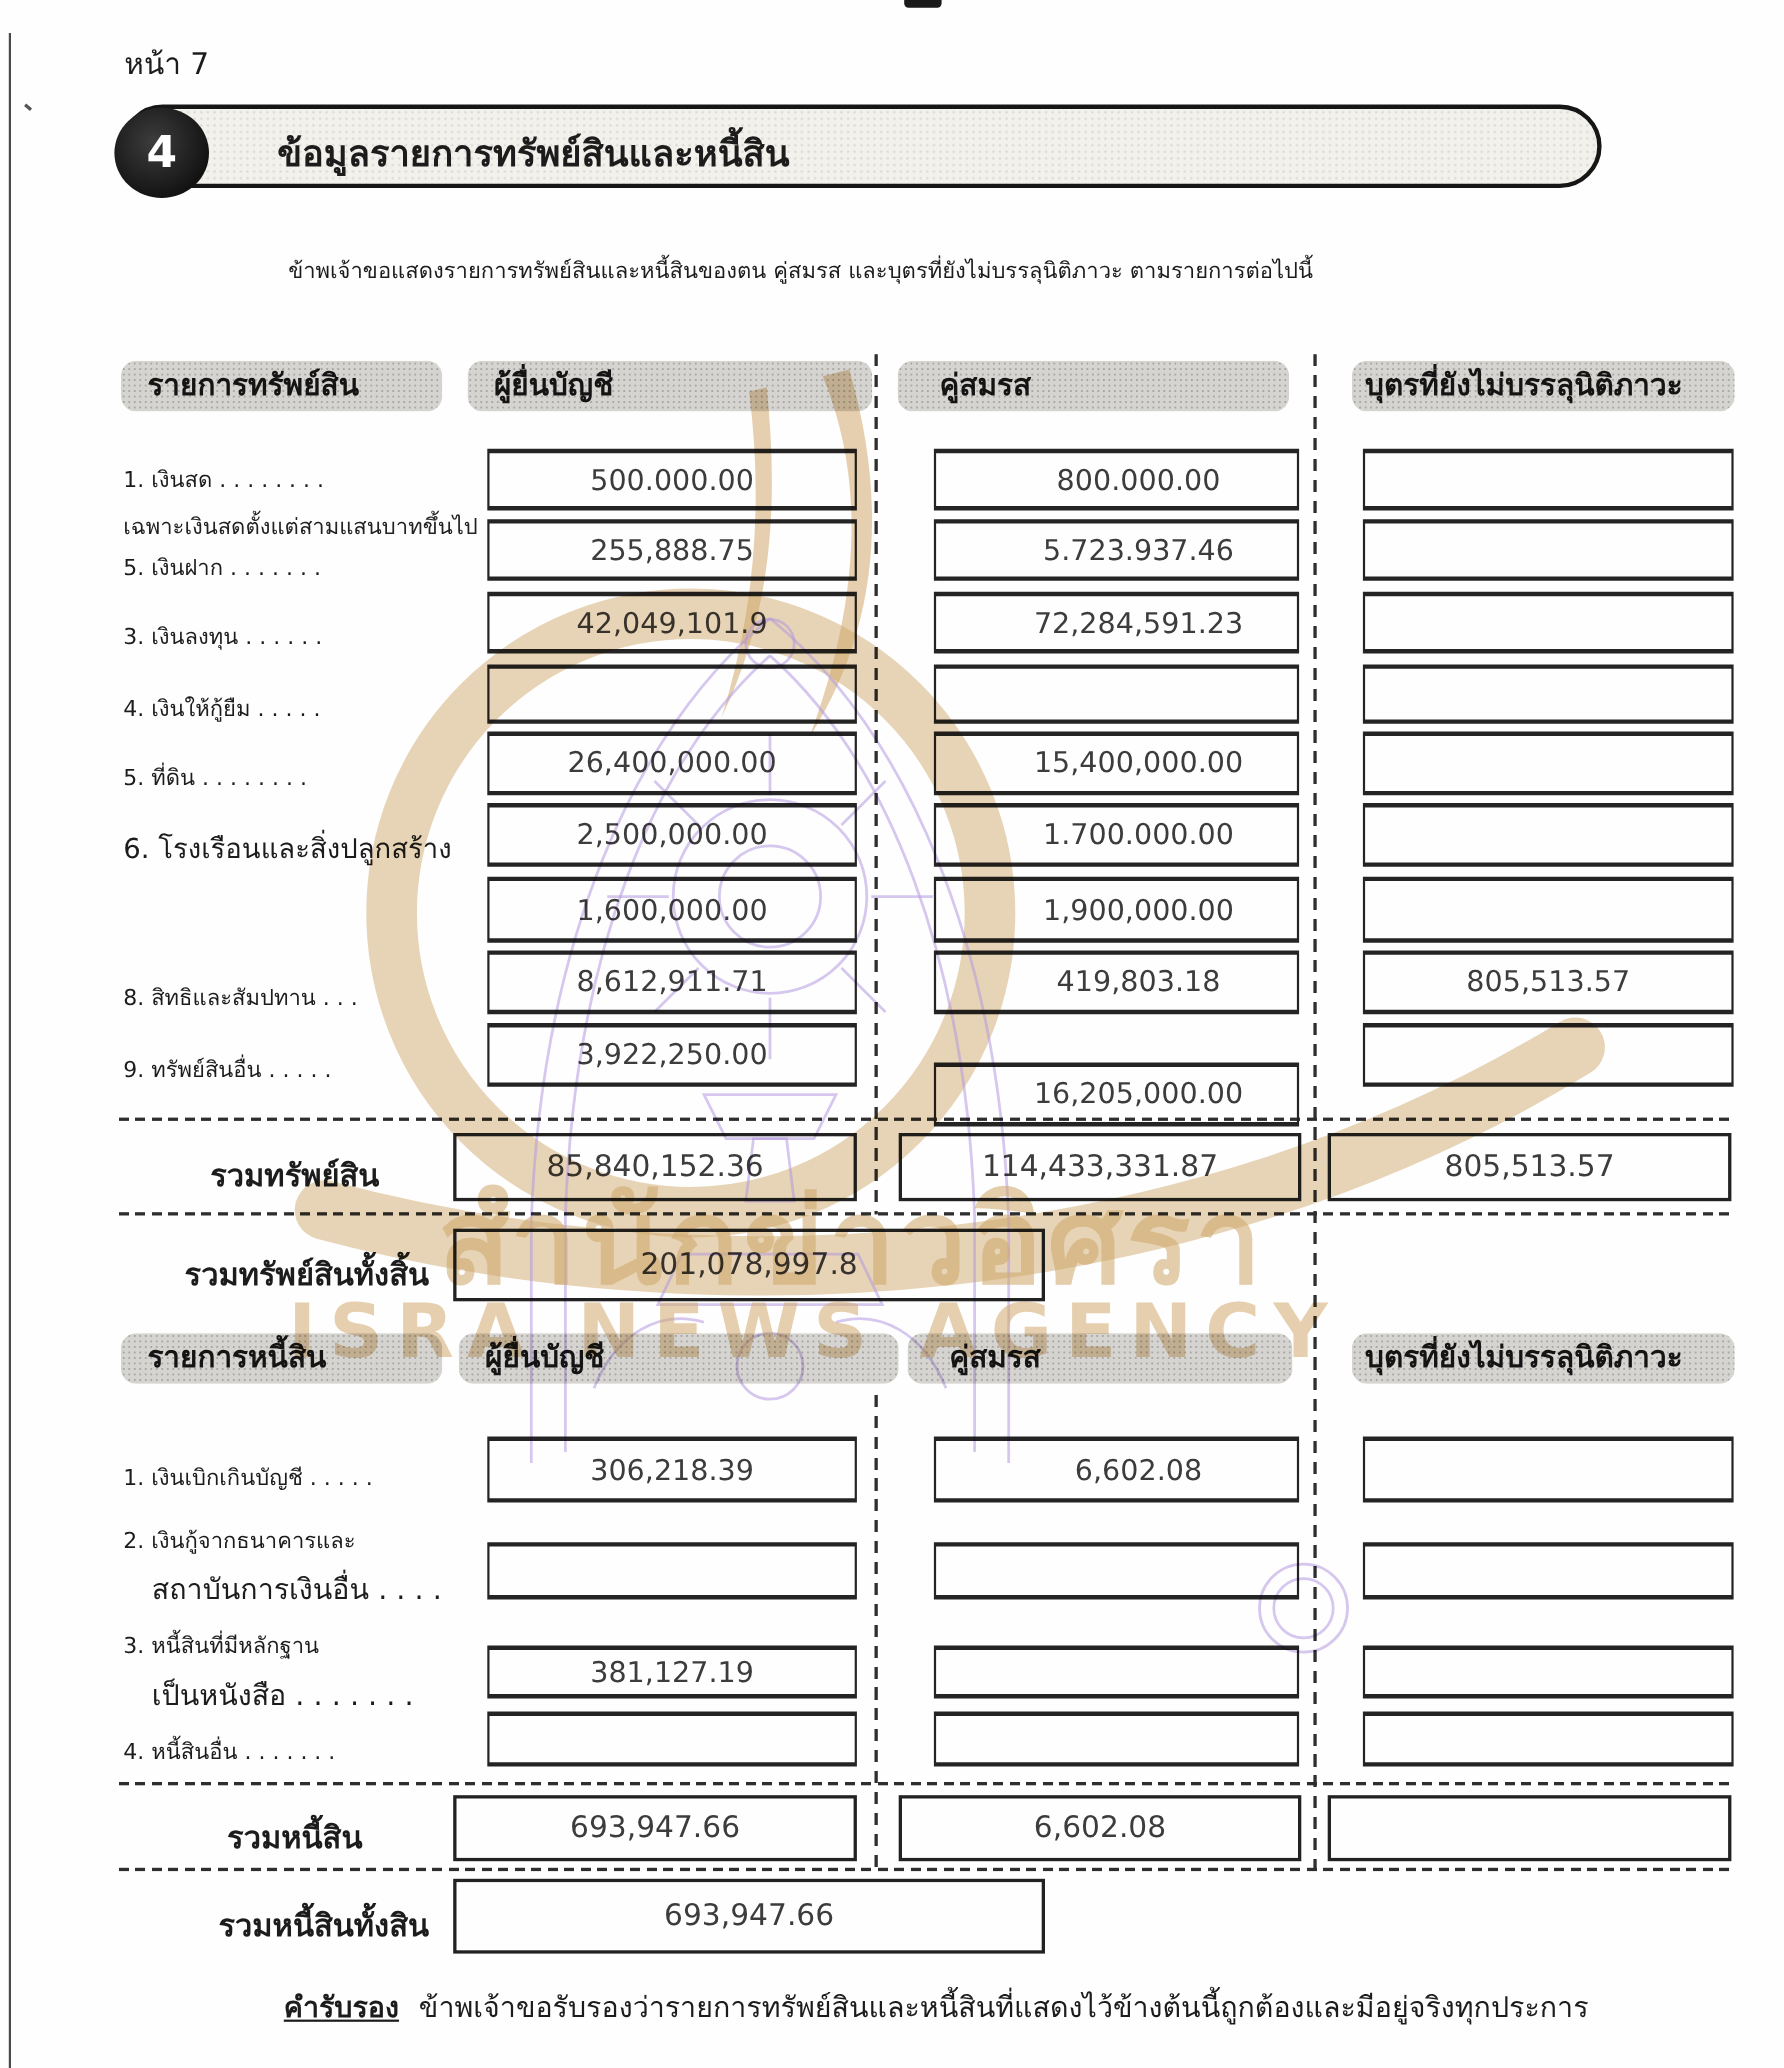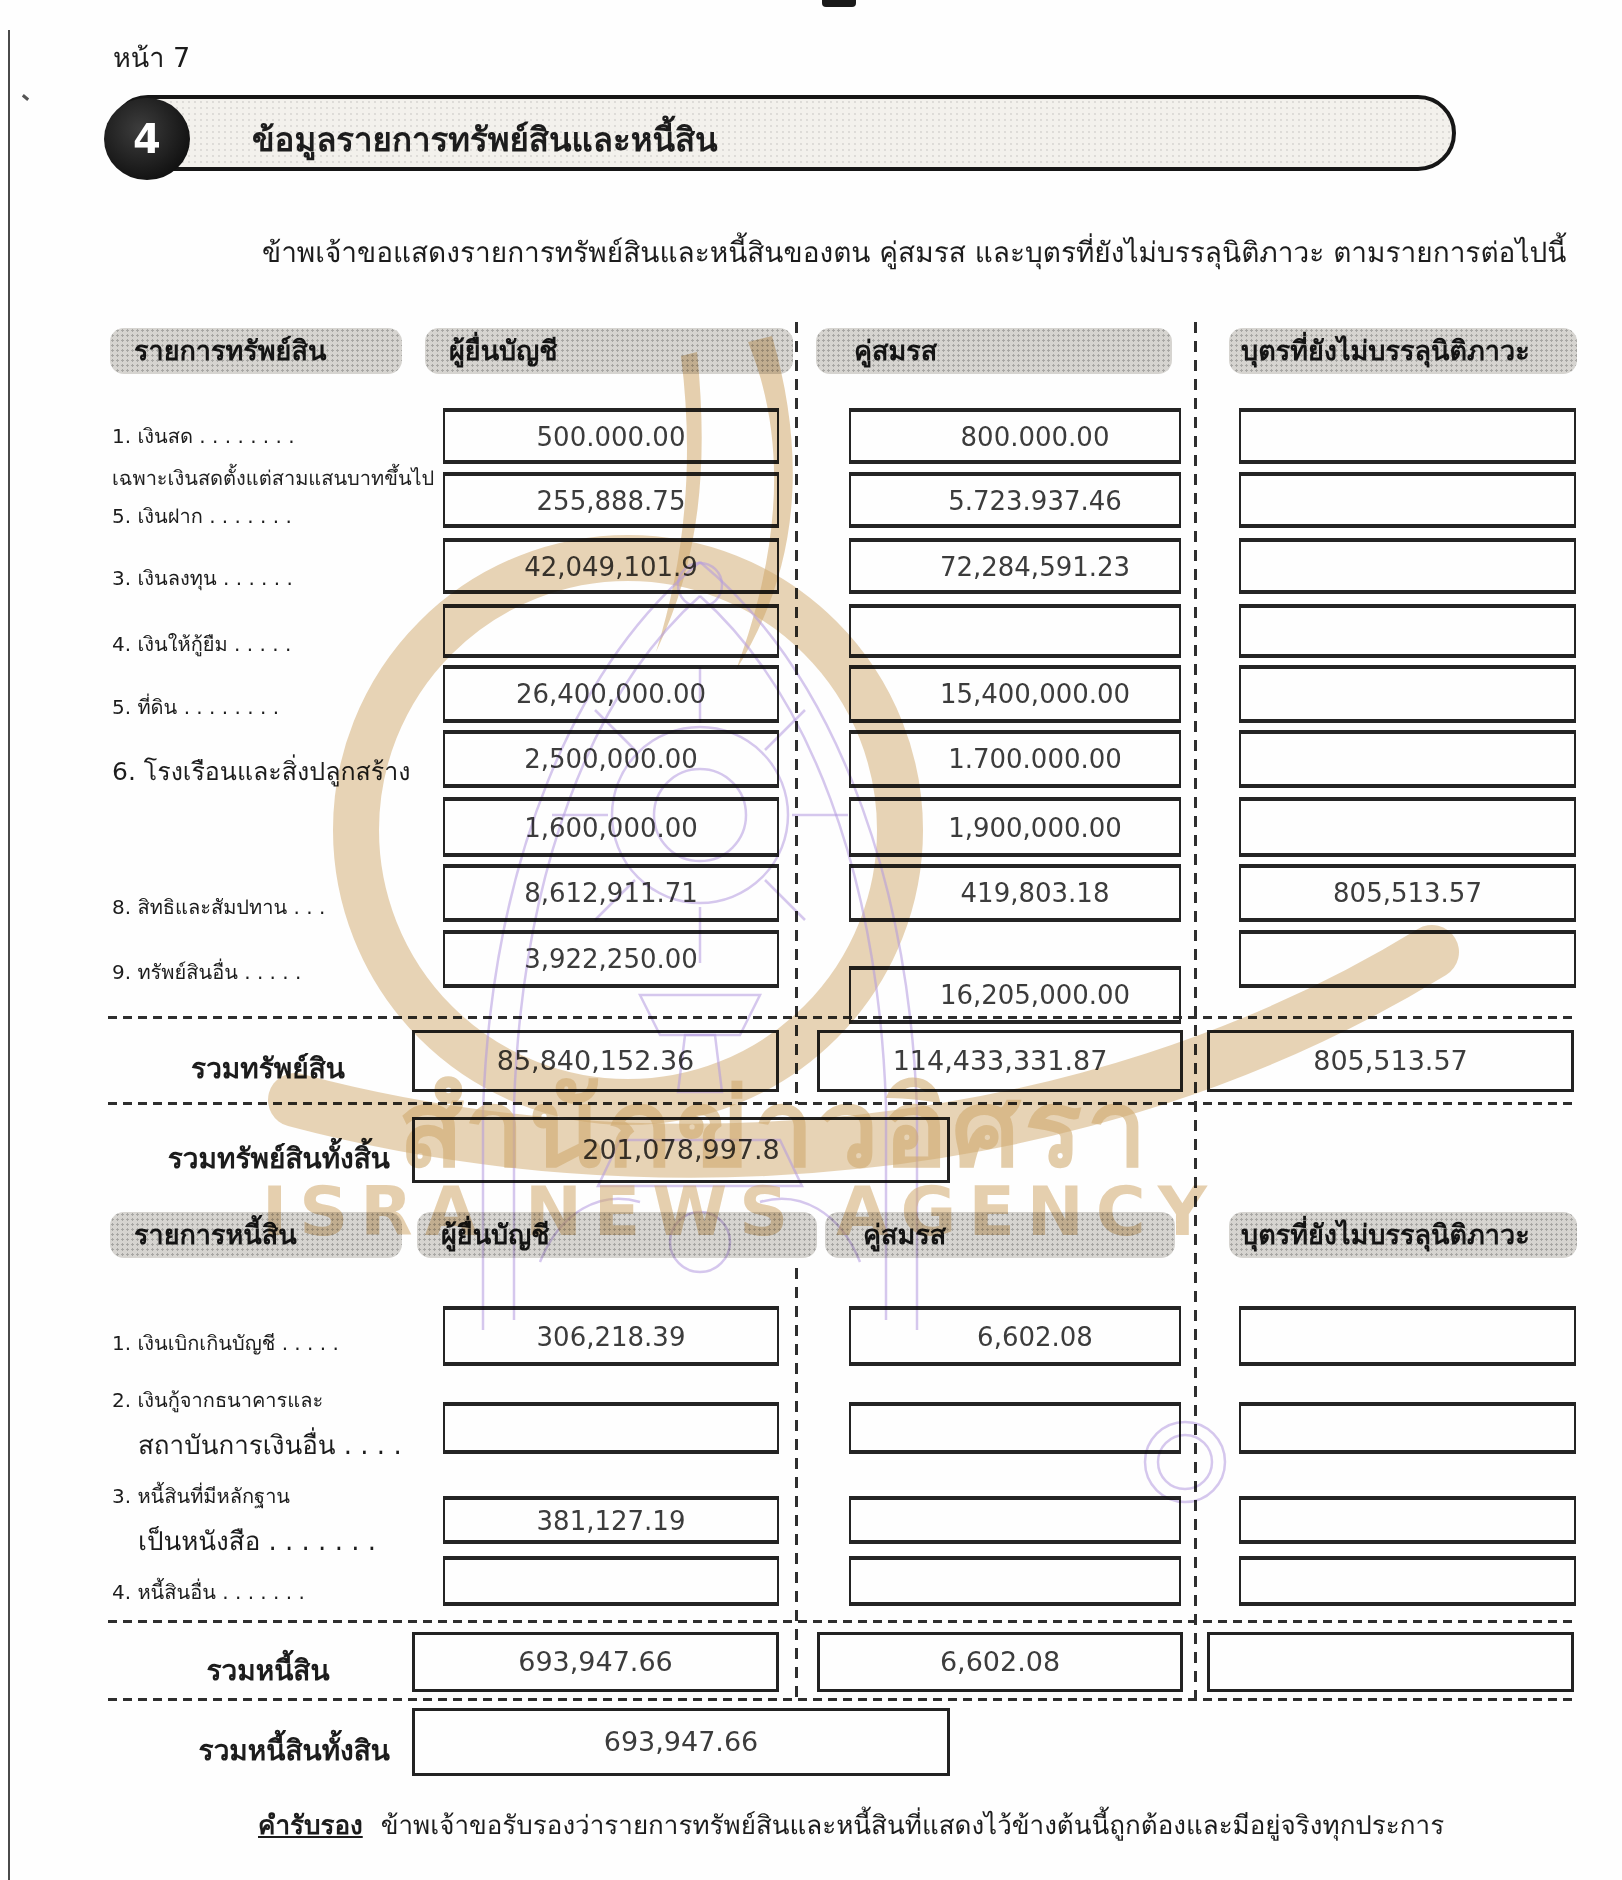--- a/index.html
+++ b/index.html
@@ -10,21 +10,21 @@
   .top-cut{position:absolute;left:822px;top:0;width:34px;height:7px;background:#1a1a1a;border-radius:0 0 4px 4px;}
   .tick{position:absolute;left:22px;top:96px;width:7px;height:3px;background:#555;transform:rotate(40deg);}
   
   .pagenum{position:absolute;left:113px;top:36px;font-size:27px;}
   .banner{position:absolute;left:110px;top:95px;width:1346px;height:76px;border:4px solid #161616;border-radius:40px;
           background-color:#f3f1ec;background-image:radial-gradient(rgba(110,110,110,.16) 1px,transparent 1.3px);background-size:6px 6px;box-sizing:border-box;}
   .badge{position:absolute;left:104px;top:98px;width:86px;height:82px;border-radius:50%;
          background:radial-gradient(circle at 42% 38%,#3d3d3d,#111 75%);
          display:flex;align-items:center;justify-content:center;color:#fff;font-size:40px;font-weight:bold;}
   .title{position:absolute;left:252px;top:113px;font-size:33px;font-weight:bold;}
-  .intro{position:absolute;left:262px;top:230px;font-size:28px;white-space:nowrap;}
+  .intro{position:absolute;left:262px;top:230px;font-size:20px;white-space:nowrap;}
   
   .chip{position:absolute;height:46px;border-radius:14px;box-sizing:border-box;
         background-color:#d6d4d0;background-image:radial-gradient(rgba(70,70,70,.32) 1px,transparent 1.25px);background-size:5px 5px;
         font-size:27px;font-weight:bold;line-height:46px;padding-left:24px;white-space:nowrap;color:#141414;}
   
   .vdash{position:absolute;width:3px;background:repeating-linear-gradient(180deg,#2e2e2e 0 11px,transparent 11px 19px);}
   .hdash{position:absolute;height:3px;background:repeating-linear-gradient(90deg,#2e2e2e 0 9px,transparent 9px 15px);}
   
   .row{position:absolute;left:110px;width:1466px;}
   .rlabel{position:absolute;left:2px;top:0;width:332px;font-size:20px;white-space:nowrap;}

